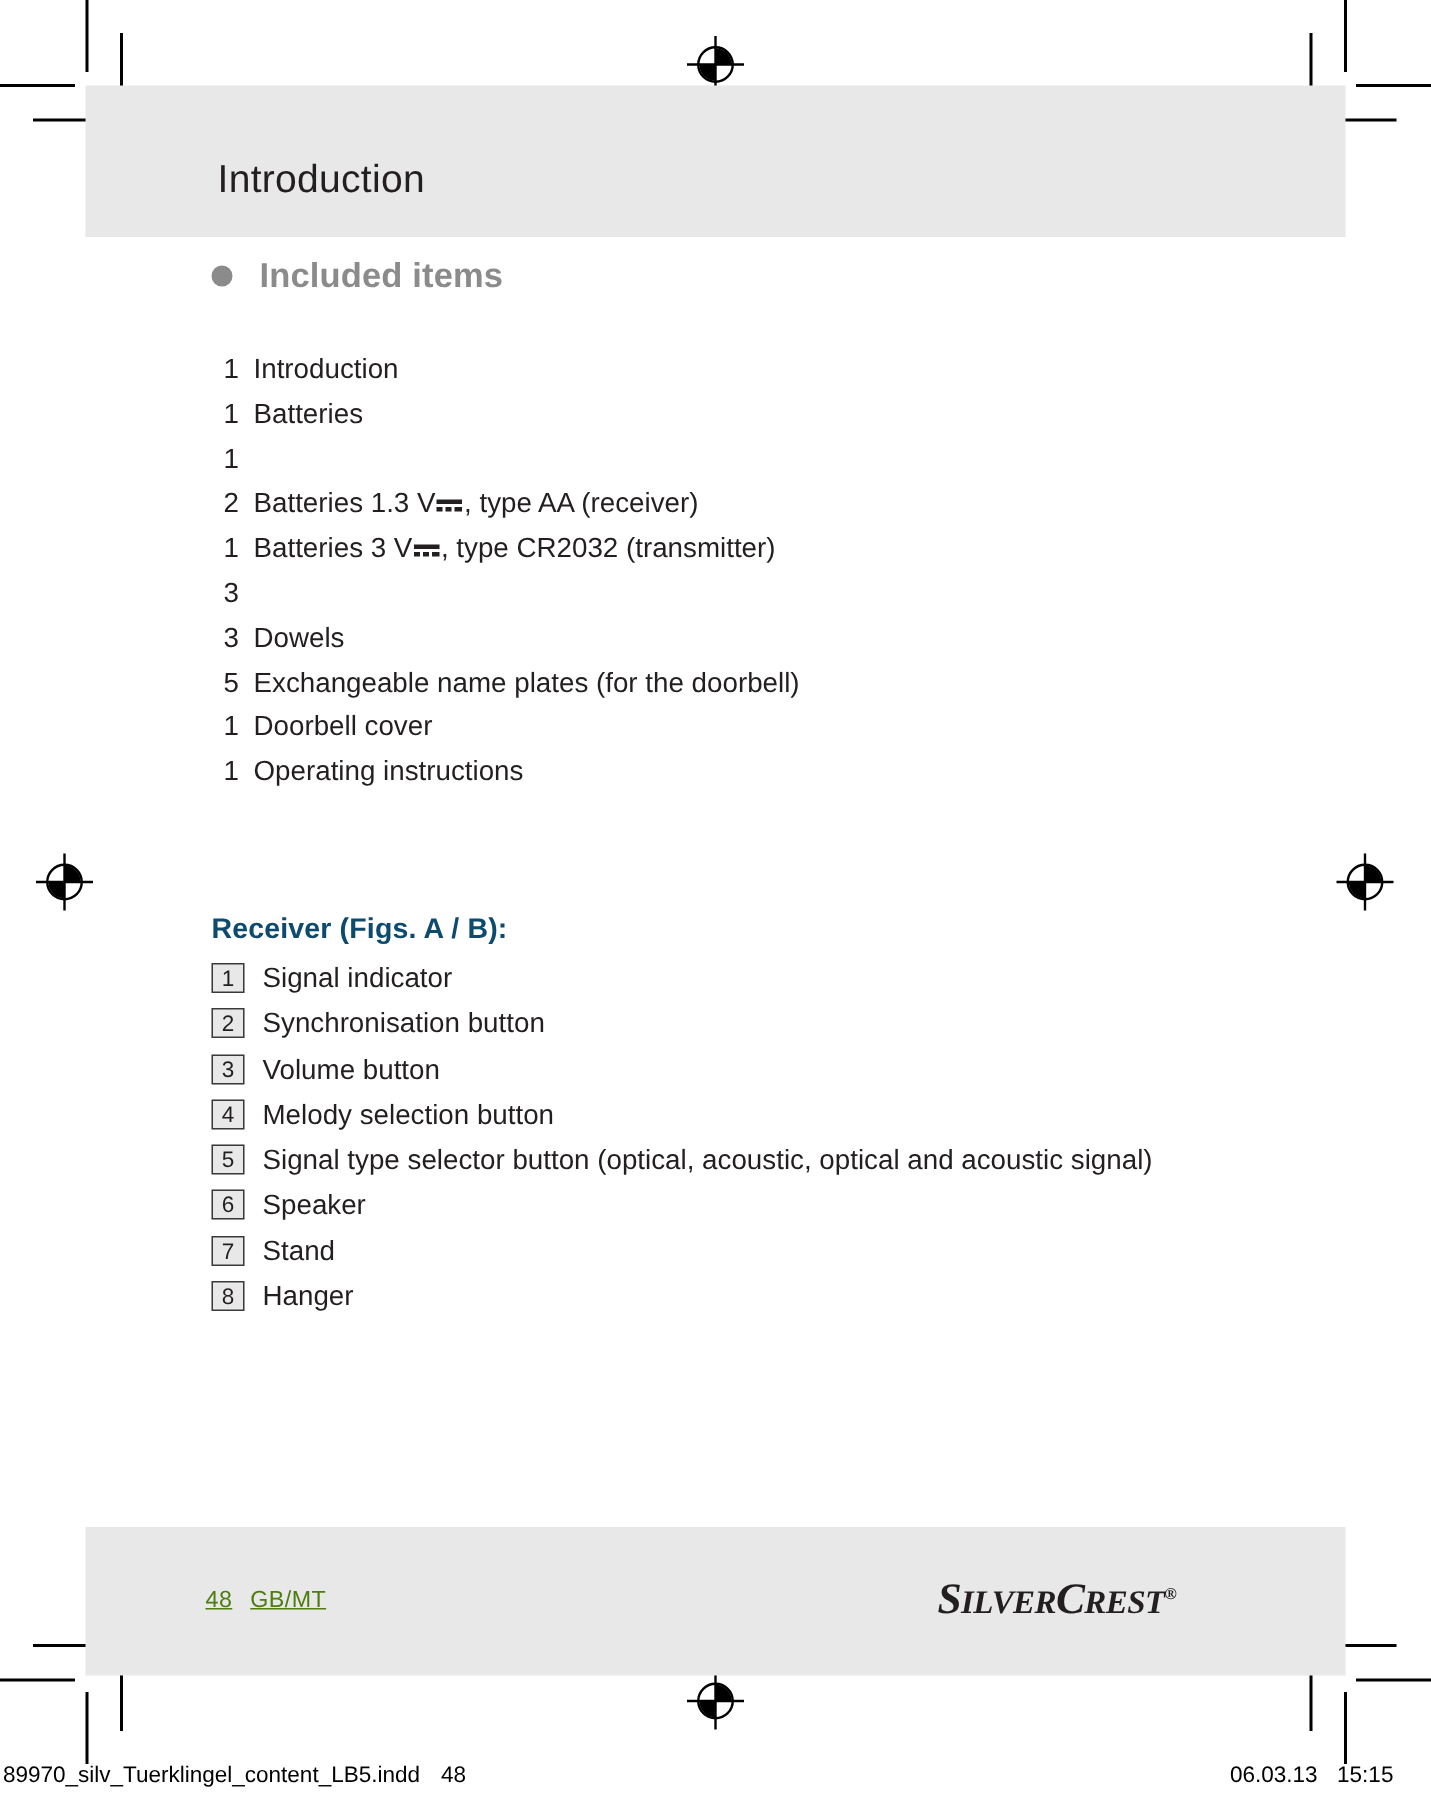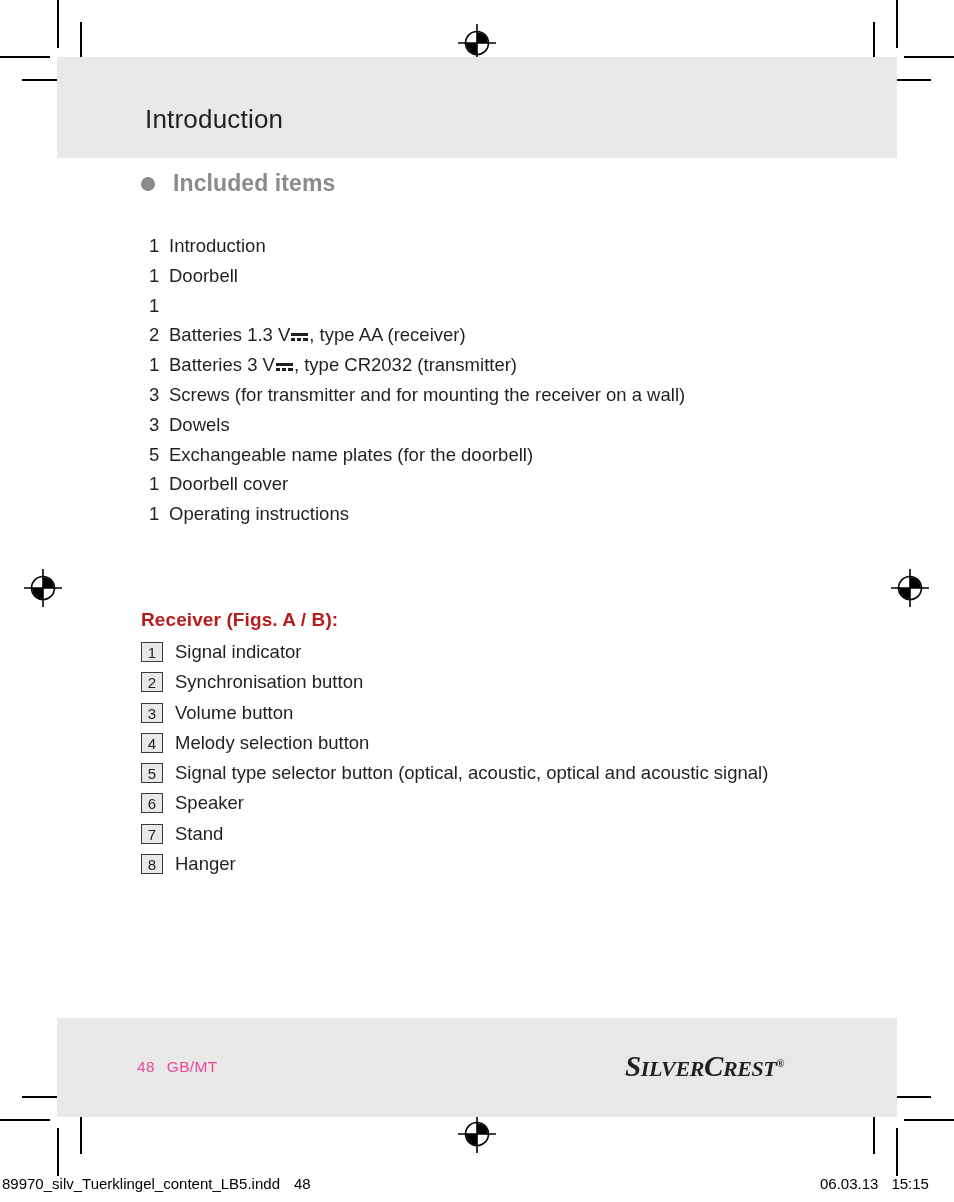--- a/index.html
+++ b/index.html
@@ -137,21 +137,21 @@
     top: 7px;
     height: 2.5px;
     background: #231f20;
   }
   .dc-symbol .dc-d1 { left: 0px;  width: 4px; }
   .dc-symbol .dc-d2 { left: 6px;  width: 4px; }
   .dc-symbol .dc-d3 { left: 12px; width: 5px; }
 
   
   .subheading {
-    color: #b91c1c;
+    color: #0c4a6e;
     font-weight: bold;
     font-size: 19px;
     letter-spacing: 0.1px;
     margin-bottom: 6px;
   }
 
   .parts-list {
     color: #231f20;
     font-size: 18.5px;
     line-height: 29.8px;
@@ -178,22 +178,23 @@
   .part-label {
     flex: 1 1 auto;
   }
 
   
   .footer-page {
     position: absolute;
     left: 80px;
     top: 1058px;
     font-size: 15.5px;
-    color: #ec4899;
+    color: #4d7c0f;
     letter-spacing: 0.3px;
+    text-decoration: underline;
   }
   .footer-page .pg-num { margin-right: 12px; }
 
   .logo {
     position: absolute;
     left: 568px;
     top: 1050px;
     font-family: "Liberation Serif", serif;
     font-weight: bold;
     font-style: italic;
@@ -309,36 +310,35 @@
     </div>
     <div class="spacer-after-heading"></div>
 
     <div class="items-list" id="items-list">
         <div class="item-row">
           <span class="item-qty">1</span>
           <span class="item-text">Introduction</span>
         </div>
         <div class="item-row">
           <span class="item-qty">1</span>
-          <span class="item-text">Doorbell</span>
+          <span class="item-text">Batteries</span>
         </div>
         <div class="item-row">
           <span class="item-qty">1</span>
         </div>
         <div class="item-row">
           <span class="item-qty">2</span>
           <span class="item-text"><span>Batteries  1.3 V</span><span class="dc-symbol"><span class="dc-solid"></span><span class="dc-dash dc-d1"></span><span class="dc-dash dc-d2"></span><span class="dc-dash dc-d3"></span></span><span>, type AA (receiver)</span></span>
         </div>
         <div class="item-row">
           <span class="item-qty">1</span>
           <span class="item-text"><span>Batteries 3 V</span><span class="dc-symbol"><span class="dc-solid"></span><span class="dc-dash dc-d1"></span><span class="dc-dash dc-d2"></span><span class="dc-dash dc-d3"></span></span><span>, type CR2032 (transmitter)</span></span>
         </div>
         <div class="item-row">
           <span class="item-qty">3</span>
-          <span class="item-text">Screws (for transmitter and for mounting the receiver on a wall)</span>
         </div>
         <div class="item-row">
           <span class="item-qty">3</span>
           <span class="item-text">Dowels</span>
         </div>
         <div class="item-row">
           <span class="item-qty">5</span>
           <span class="item-text">Exchangeable name plates (for the doorbell)</span>
         </div>
         <div class="item-row">

